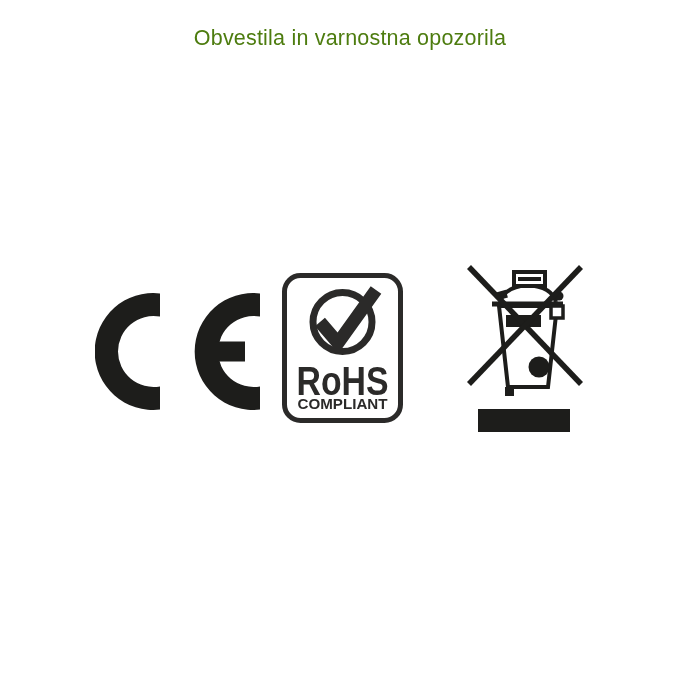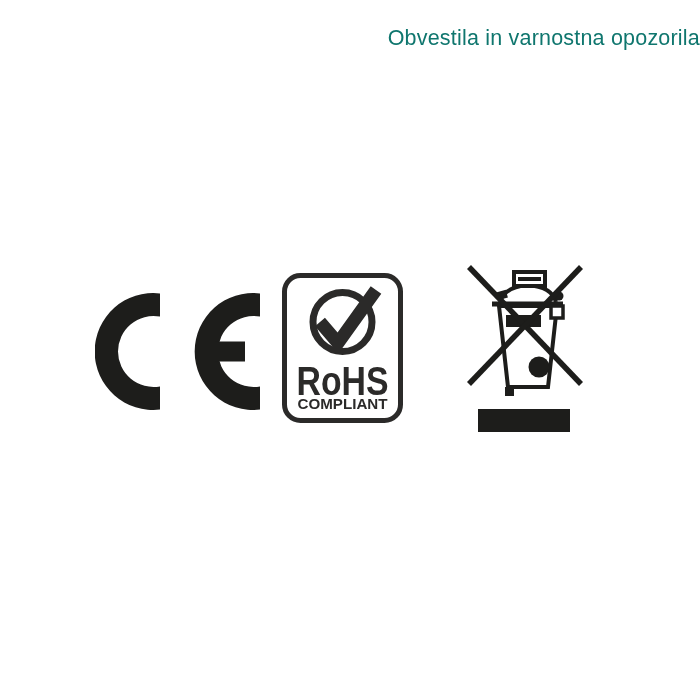--- a/index.html
+++ b/index.html
@@ -6,24 +6,24 @@
   .page{
     position:relative;
     width:700px;height:700px;
     background:#ffffff;
     font-family:"Liberation Sans", sans-serif;
     overflow:hidden;
   }
   .page-title{
     position:absolute;
     top:26px;left:0;width:700px;
-    text-align:right;
+    text-align:center;
     font-size:21.5px;
     font-weight:400;
-    color:#0f766e;
+    color:#4d7c0f;
     letter-spacing:0.2px;
   }
   .mark{position:absolute;display:block;}
   .ce-svg{left:95px;top:293px;width:165px;height:117px;}
   .rohs-svg{left:275px;top:265px;width:135px;height:165px;}
   .weee-svg{left:455px;top:255px;width:140px;height:180px;}
   .rohs-title-text{
     font-family:"Liberation Sans", sans-serif;
     font-weight:bold;
     font-size:41px;

